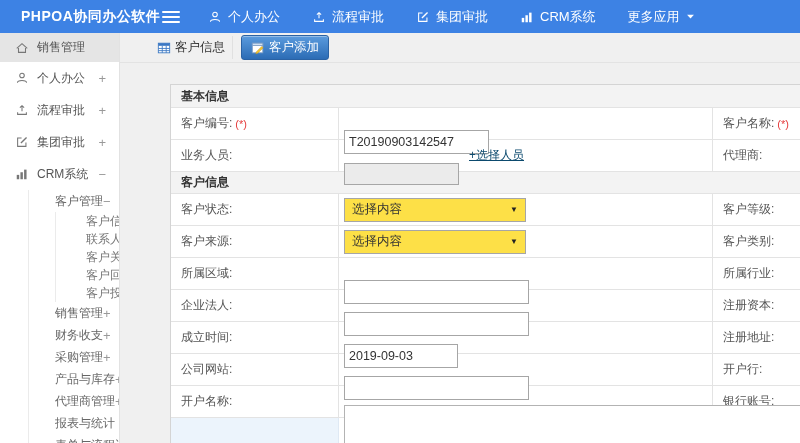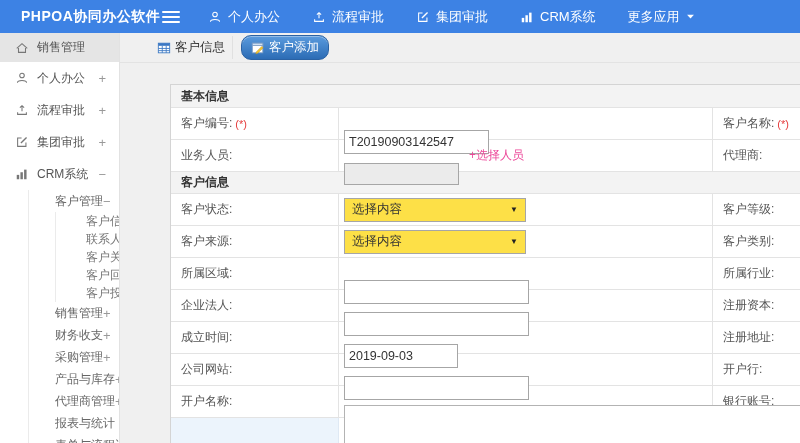--- a/index.html
+++ b/index.html
@@ -31,37 +31,37 @@
   .lvl2::before,.lvl3::before { content:""; position:absolute; left:28px; top:0; bottom:0; width:1px; background:#ebebeb; }
   .lvl3::after { content:""; position:absolute; left:55px; top:0; bottom:0; width:1px; background:#ebebeb; }
 
   
   .content { position:absolute; left:120px; top:33px; width:680px; height:410px; background:#f0f0f0; }
   .tabbar { height:30px; display:flex; align-items:center; padding-left:30px; gap:8px;
     border-bottom:1px solid #e3e3e3; }
   .tab { display:flex; align-items:center; gap:4px; font-size:12.5px; color:#333;
     cursor:pointer; padding:3px 7px; border-right:1px solid #e0e0e0; }
   .tab.active { background:linear-gradient(#5a9bde,#2c6cb5); color:#fff;
-    border:1px solid #2a62a4; border-radius:10px; padding:3px 9px;
+    border:1px solid #2a62a4; border-radius:3px; padding:3px 9px;
     box-shadow:inset 0 1px 0 rgba(255,255,255,.35); }
 
   
   .form-wrap { margin:21px 0 0 50px; }
   .form-table { width:1000px; background:#fff; border:1px solid #d4d4d4; font-size:12px; color:#555; }
   .row { display:flex; }
   .row + .row { border-top:1px solid #e3e3e3; }
   .row.section { height:22px; background:#f3f3f3; align-items:center; padding-left:10px;
     font-weight:bold; color:#333; }
   .row.field { height:32px; }
   .cell { display:flex; align-items:center; }
   .c-label  { width:168px; padding-left:10px; border-right:1px solid #e3e3e3; gap:3px; }
   .c-control{ width:374px; padding-left:5px;  border-right:1px solid #e3e3e3; gap:10px; }
   .c-label2 { width:168px; padding-left:10px; border-right:1px solid #e3e3e3; gap:3px; }
   .req { color:#e53c3c; font-size:11px; }
-  .link { color:#ec4899; cursor:pointer; }
+  .link { color:#0c4a6e; cursor:pointer;text-decoration:underline; }
 
   .txt { height:24px; border:1px solid #a6a6a6; padding:0 4px; font-size:12.5px;
     color:#333; background:#fff; font-family:inherit;margin-top:36px; }
   .txt.disabled { background:#ebebeb; height:22px; }
   .sel { height:24px; border:1px solid #a6a6a6; background:#fde047; display:flex;
     align-items:center; justify-content:space-between; padding:0 7px; color:#333;
     font-size:12.5px; cursor:pointer; }
   .sel .arr { font-size:8px; color:#222; margin-left:6px; }
 
   .row.remark { height:60px; }

